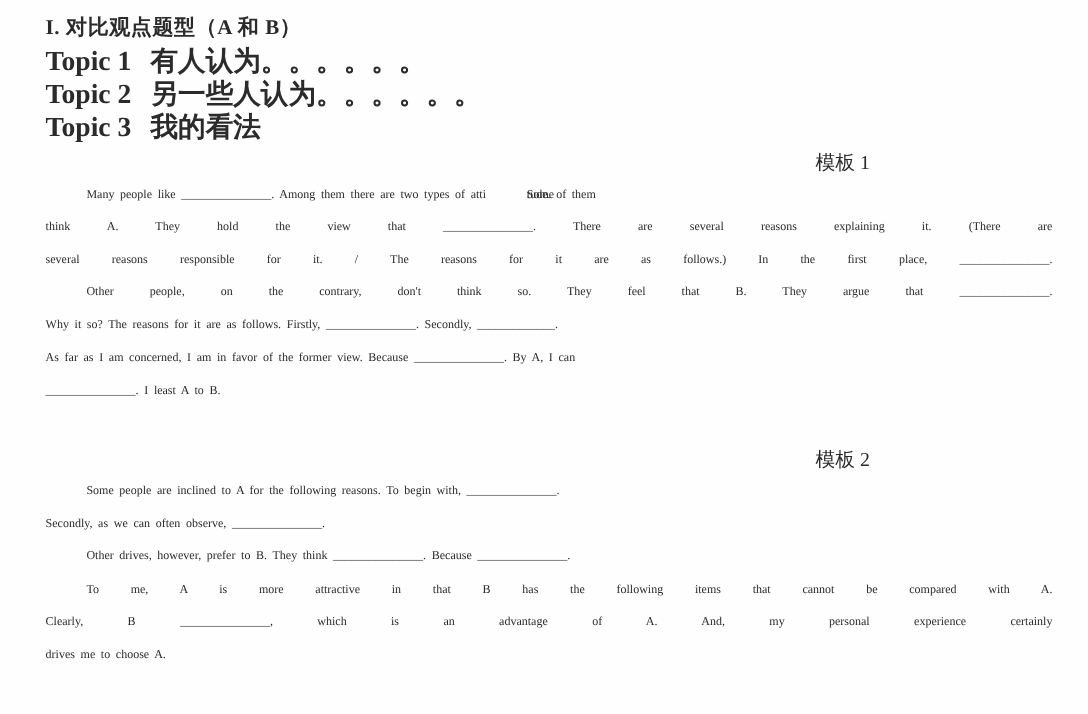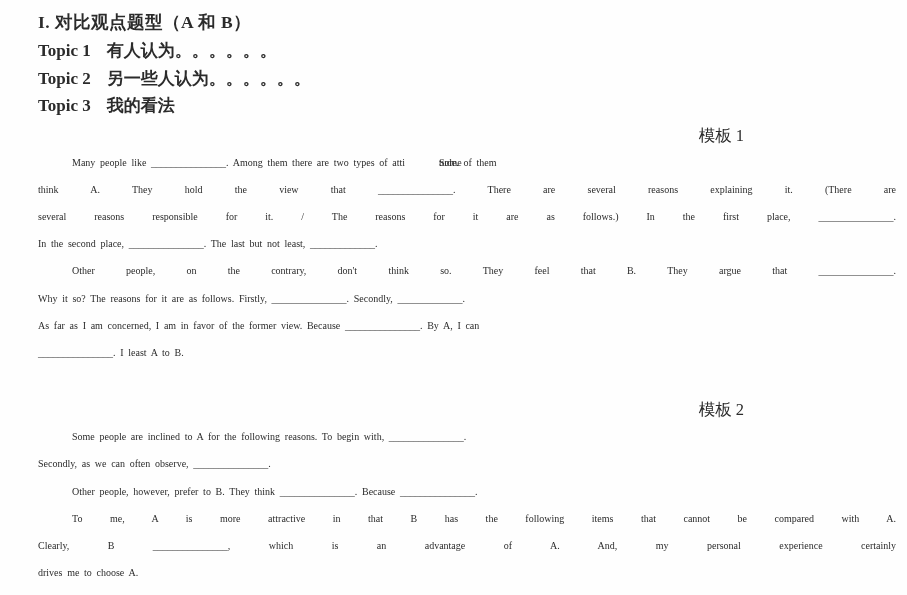--- a/index.html
+++ b/index.html
@@ -1,28 +1,28 @@
 <!DOCTYPE html>
 <html><head>
 <meta charset="utf-8">
 <style>
   html,body{margin:0;padding:0;background:#ffffff;}
   .page{
     position:relative;
     width:907px;height:595px;
     box-sizing:border-box;
-    padding:8px 11px 0 38px;
+    padding:8px 30px 0 38px;
     background:#fefefe;
     font-family:"Liberation Serif","DejaVu Serif",serif;
     color:#2b2b2b;
     overflow:hidden;
   }
   .hgroup{font-weight:bold;}
   .h-title{font-size:17.5px;line-height:29px;letter-spacing:0.5px;}
-  .topic{font-size:17px;line-height:27.5px;}
+  .topic{font-size:23px;line-height:27.5px;}
   .topic-label{margin-right:16px;}
   .tpl-title{font-size:16.5px;line-height:27px;text-align:right;padding-right:152px;margin-top:2px;}
   .tpl-title.second{margin-top:30px;}
   .bl{
     font-size:10px;line-height:27.2px;
     word-spacing:0.22em;
     text-align:left;
   }
   .bl.j{text-align:justify;text-align-last:justify;word-spacing:normal;font-family:Liberation Serif, serif;}
   .ind{text-indent:34px;}
@@ -48,31 +48,30 @@
   </div>
 
   <div class="tpl-title">模板 1</div>
 
   <div>
     <div class="bl ind">
       <span>Many people like _______________. Among them there are two types of atti</span><span class="ov"><span class="under">tude.</span><span class="over">Some</span></span><span> of them</span>
     </div>
     <div class="bl j">think A. They hold the view that _______________. There are several reasons explaining it. (There are</div>
     <div class="bl j">several reasons responsible for it. / The reasons for it are as follows.) In the first place, _______________.</div>
-    <div class="bl">In the second place, _______________. The last but not least, _____________.</div>
     <div class="bl j ind">Other people, on the contrary, don't think so. They feel that B. They argue that _______________.</div>
     <div class="bl">Why it so? The reasons for it are as follows. Firstly, _______________. Secondly, _____________.</div>
     <div class="bl">As far as I am concerned, I am in favor of the former view. Because _______________. By A, I can</div>
     <div class="bl">_______________. I least A to B.</div>
   </div>
 
   <div class="tpl-title second">模板 2</div>
 
   <div>
     <div class="bl ind">Some people are inclined to A for the following reasons. To begin with, _______________.</div>
     <div class="bl">Secondly, as we can often observe, _______________.</div>
-    <div class="bl ind">Other people, however, prefer to B. They think _______________. Because _______________.</div>
+    <div class="bl ind">Other drives, however, prefer to B. They think _______________. Because _______________.</div>
     <div class="bl j ind">To me, A is more attractive in that B has the following items that cannot be compared with A.</div>
     <div class="bl j">Clearly, B _______________, which is an advantage of A. And, my personal experience certainly</div>
     <div class="bl">drives me to choose A.</div>
   </div>
 
 </div>
 
 </body></html>

